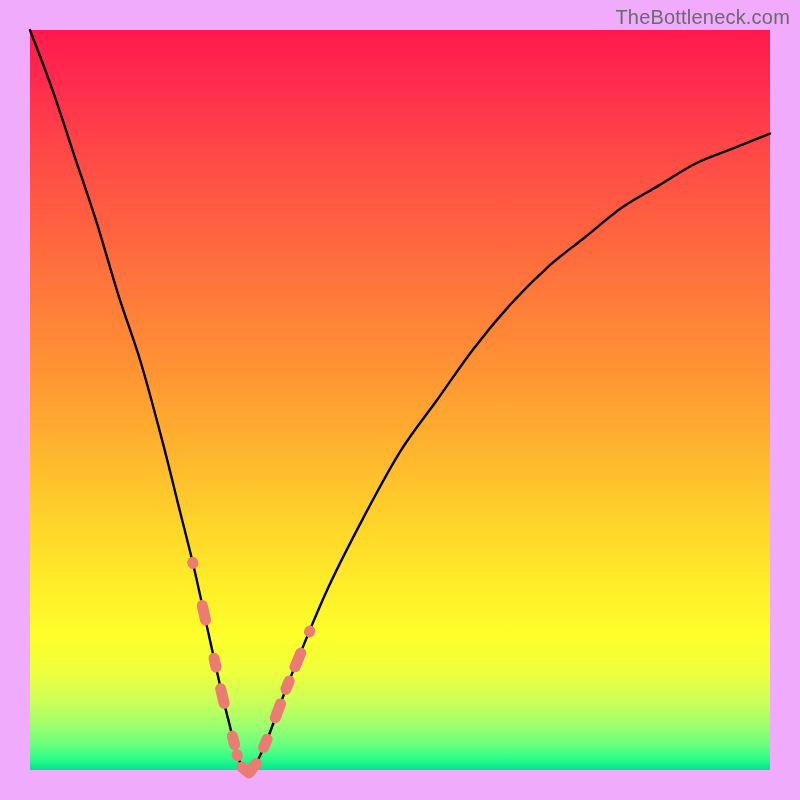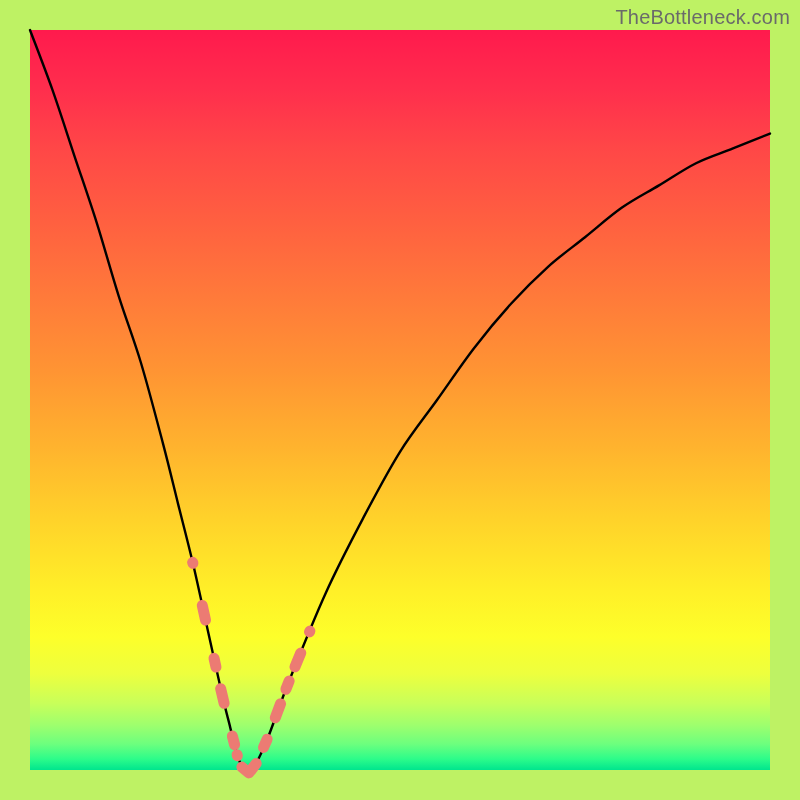--- a/index.html
+++ b/index.html
@@ -10,21 +10,21 @@
     overflow: hidden;
     background: #000;
     font-family: Arial, Helvetica, sans-serif;
   }
   .frame {
     position: absolute;
     left: 0;
     top: 0;
     width: 800px;
     height: 800px;
-    background: #bef264;
+    background: #f0abfc;
   }
   .plot {
     position: absolute;
     left: 30px;
     top: 30px;
     width: 740px;
     height: 740px;
     
     background: linear-gradient(to bottom,
       #ff1a4d 0%,

